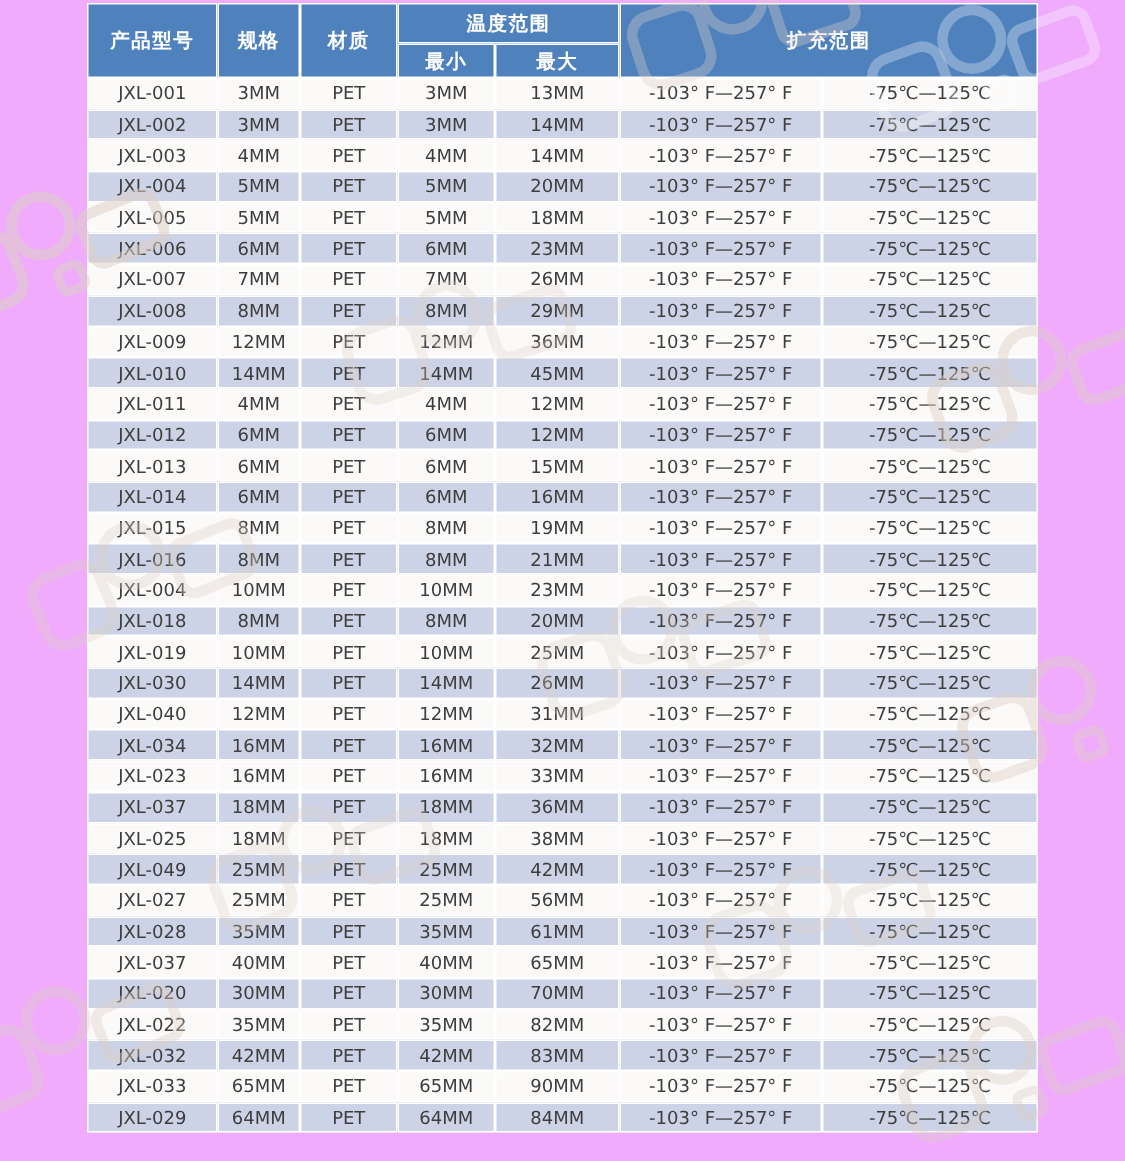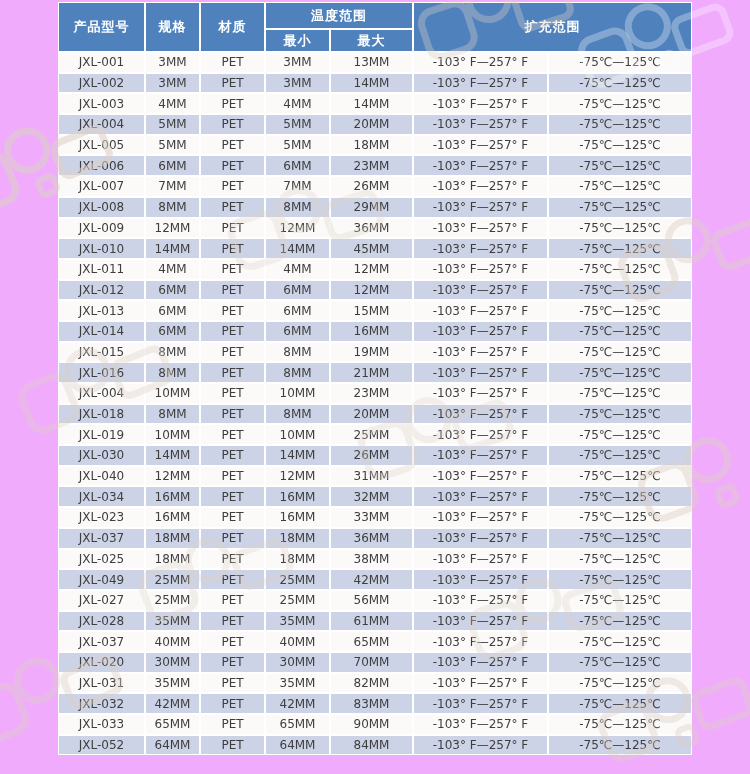--- a/index.html
+++ b/index.html
@@ -339,21 +339,21 @@
         <tr>
       <td>JXL-020</td>
       <td>30MM</td>
       <td>PET</td>
       <td>30MM</td>
       <td>70MM</td>
       <td>-103° F—257° F</td>
       <td>-75℃—125℃</td>
     </tr>
         <tr>
-      <td>JXL-031</td>
+      <td>JXL-022</td>
       <td>35MM</td>
       <td>PET</td>
       <td>35MM</td>
       <td>82MM</td>
       <td>-103° F—257° F</td>
       <td>-75℃—125℃</td>
     </tr>
         <tr>
       <td>JXL-032</td>
       <td>42MM</td>
@@ -366,21 +366,21 @@
         <tr>
       <td>JXL-033</td>
       <td>65MM</td>
       <td>PET</td>
       <td>65MM</td>
       <td>90MM</td>
       <td>-103° F—257° F</td>
       <td>-75℃—125℃</td>
     </tr>
         <tr>
-      <td>JXL-052</td>
+      <td>JXL-029</td>
       <td>64MM</td>
       <td>PET</td>
       <td>64MM</td>
       <td>84MM</td>
       <td>-103° F—257° F</td>
       <td>-75℃—125℃</td>
     </tr>
       </tbody>
   </table>
 

